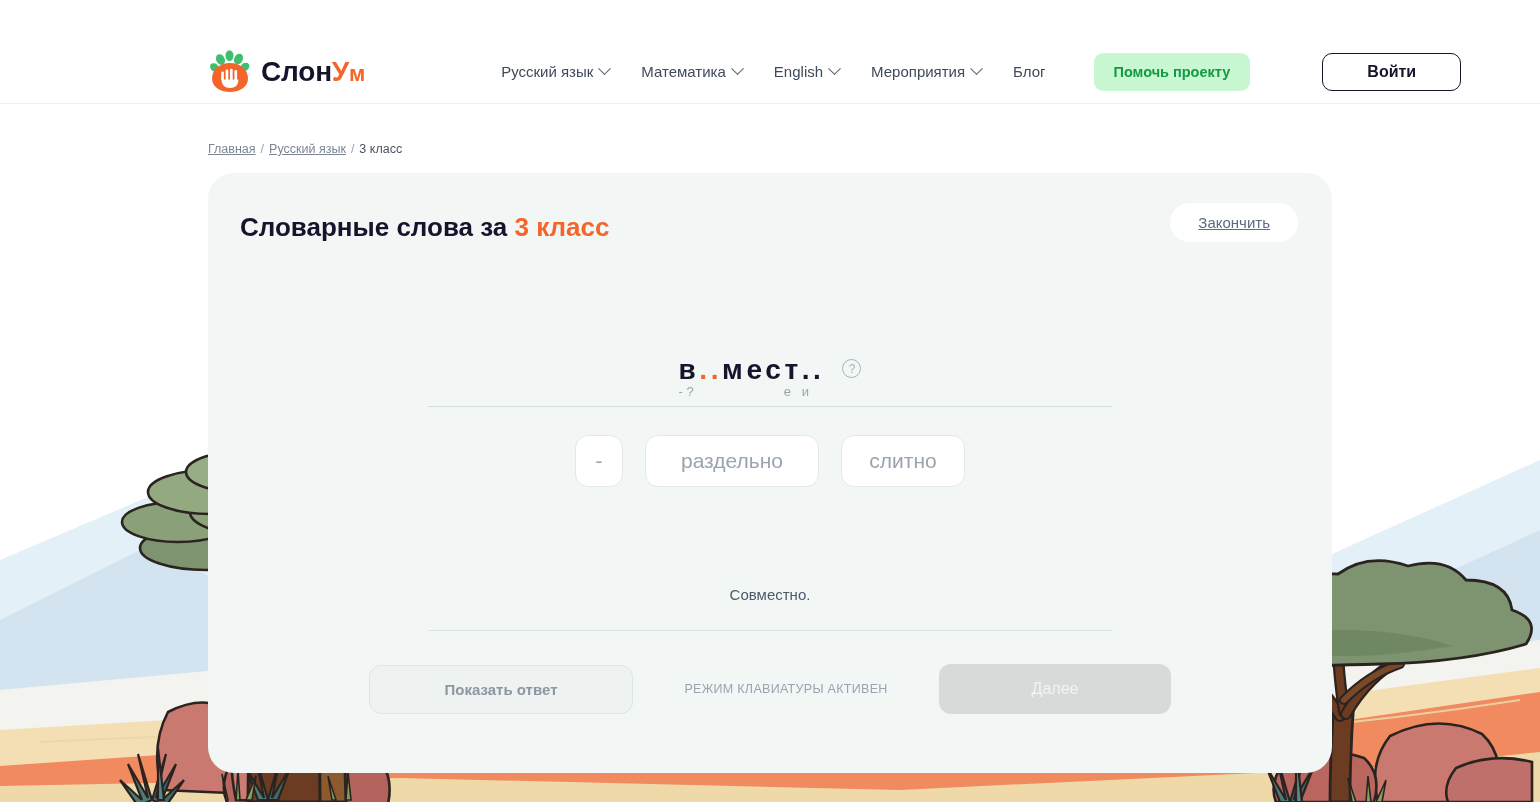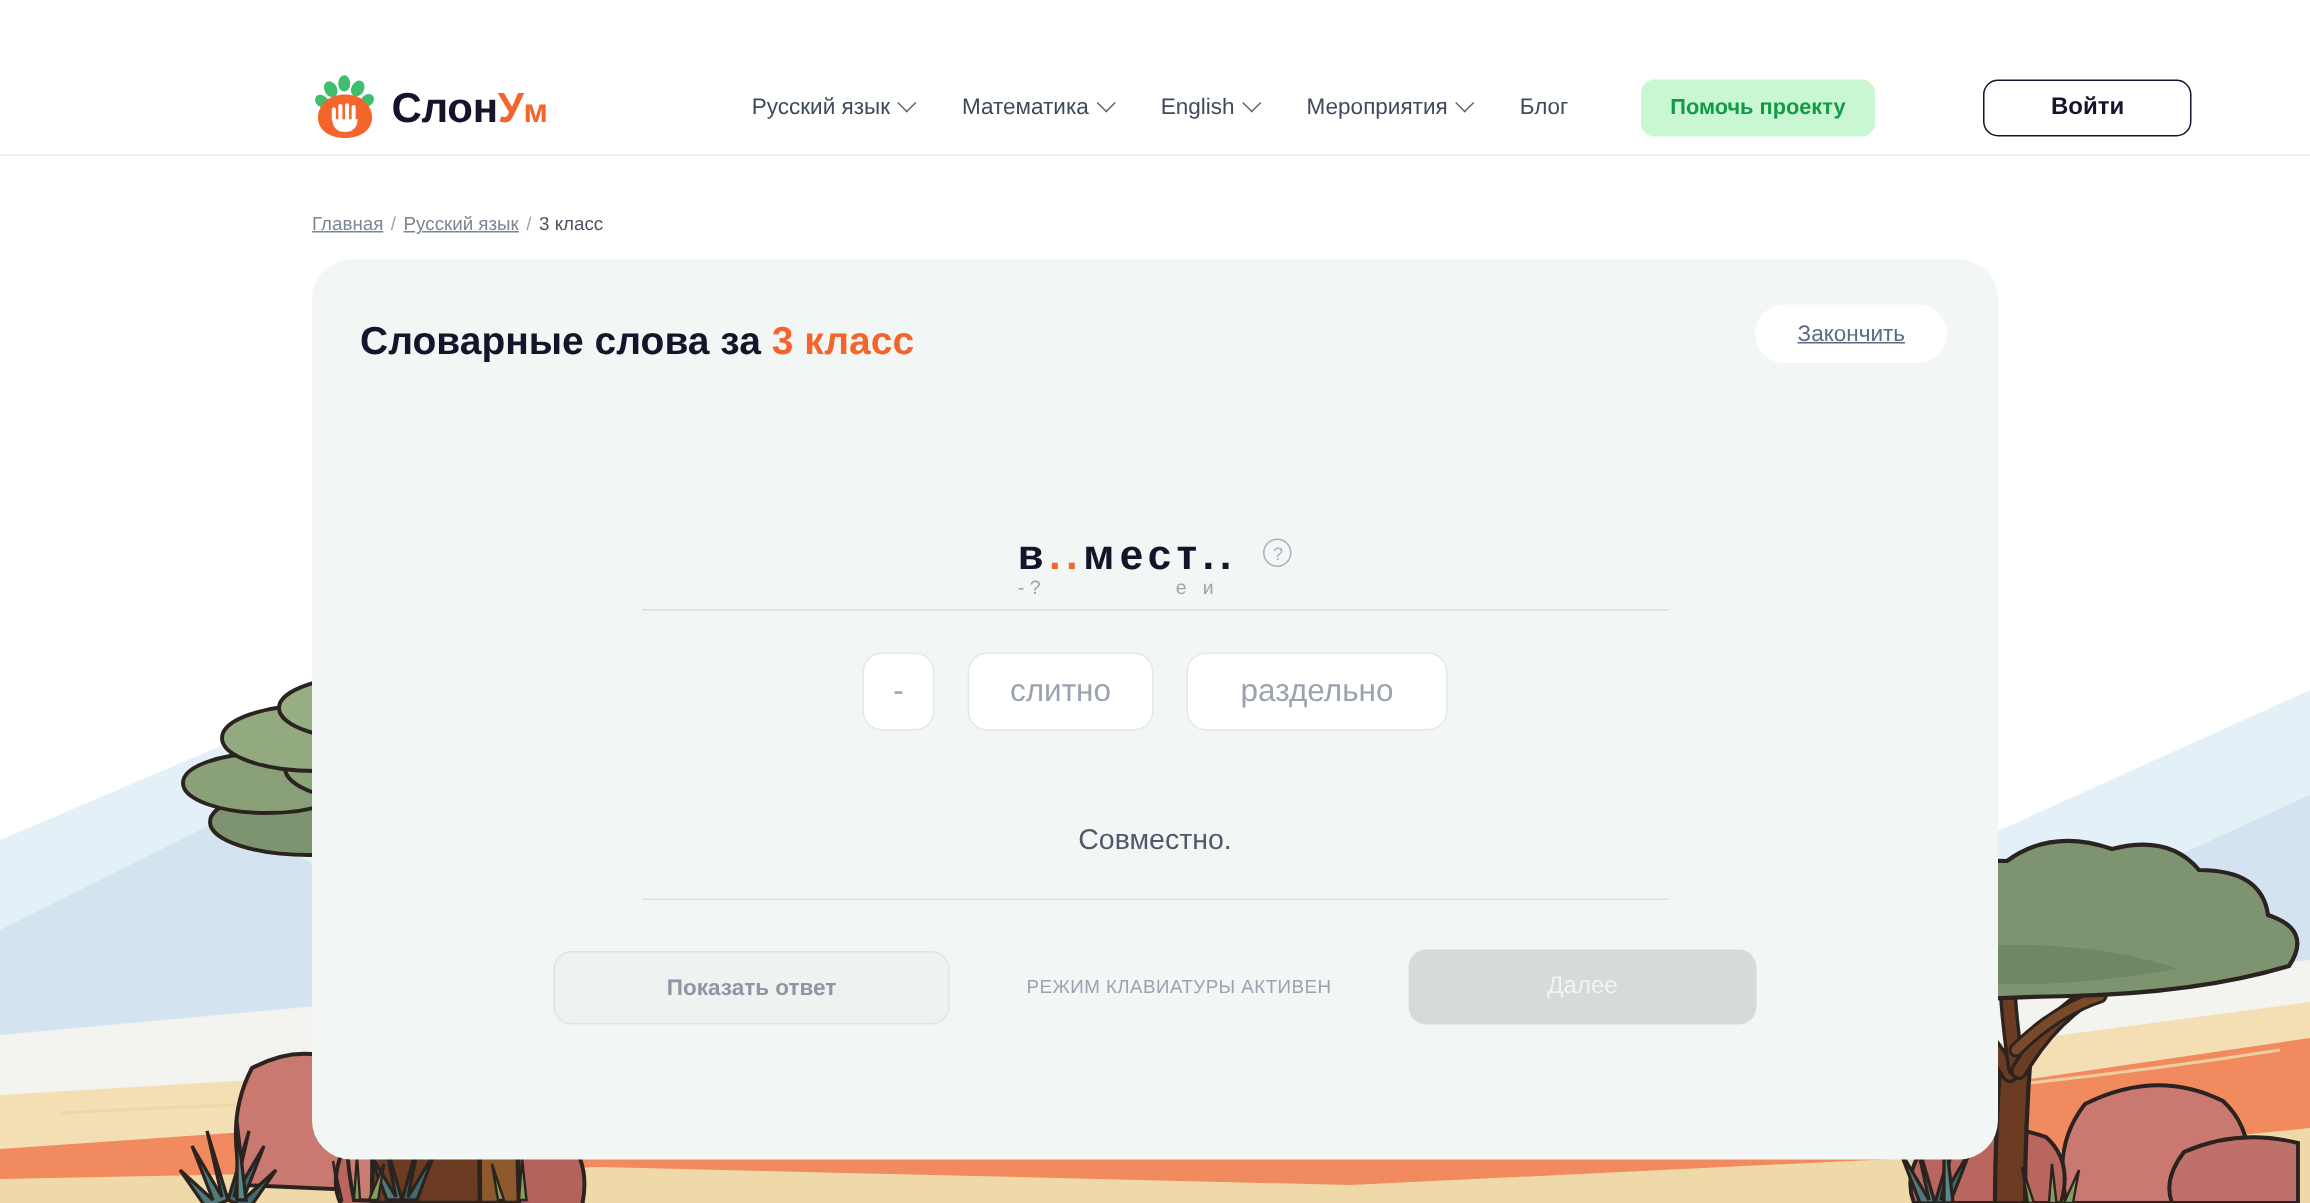--- a/index.html
+++ b/index.html
@@ -244,23 +244,23 @@
     padding: 13px 0;
     min-width: 48px;
     font-family: "Liberation Sans", sans-serif;
   }
   .opt-btn.w1 { width: 48px; }
   .opt-btn.w2 { width: 124px; }
   .opt-btn.w3 { width: 174px; }
 
   
   .definition {
-    margin-top: 63px;
+    margin-top: 99px;
     text-align: center;
-    font-size: 19px;
+    font-size: 15px;
     color: #4e5a6b;
   }
   .divider2 {
     width: 684px;
     height: 1px;
     background: #dde3e2;
     margin: 27px auto 0;
   }
 
   
@@ -492,22 +492,22 @@
       </div>
       <div class="hints-row">-?            е и</div>
     </div>
     <div class="help-circle">?</div>
   </div>
 
   <div class="divider"></div>
 
   <div class="options">
     <button class="opt-btn w1">-</button>
+    <button class="opt-btn w3">раздельно</button>
     <button class="opt-btn w2">слитно</button>
-    <button class="opt-btn w3">раздельно</button>
   </div>
 
   <div class="definition">Совместно.</div>
 
   <div class="divider2"></div>
 
   <div class="bottom-row">
     <button class="show-answer">Показать ответ</button>
     <div class="kbd-mode">Режим клавиатуры активен</div>
     <button class="next-btn">Далее</button>

